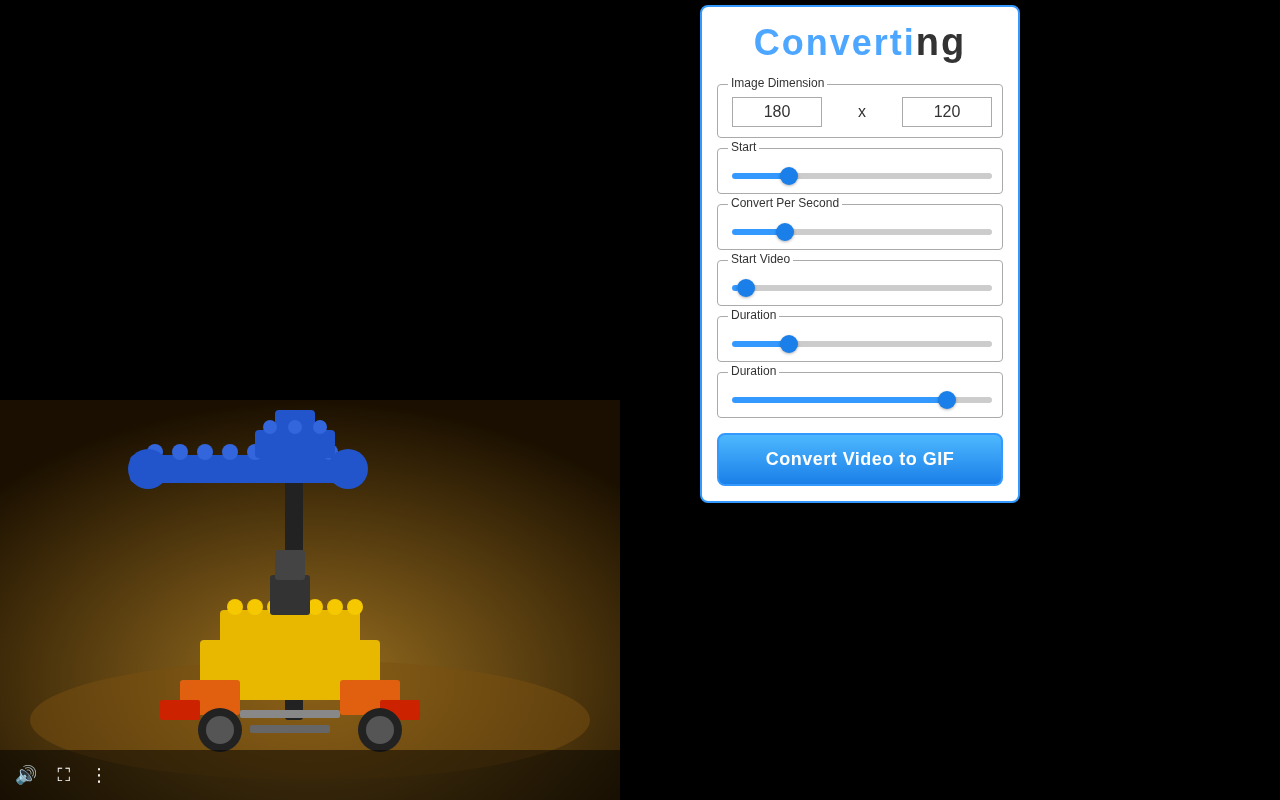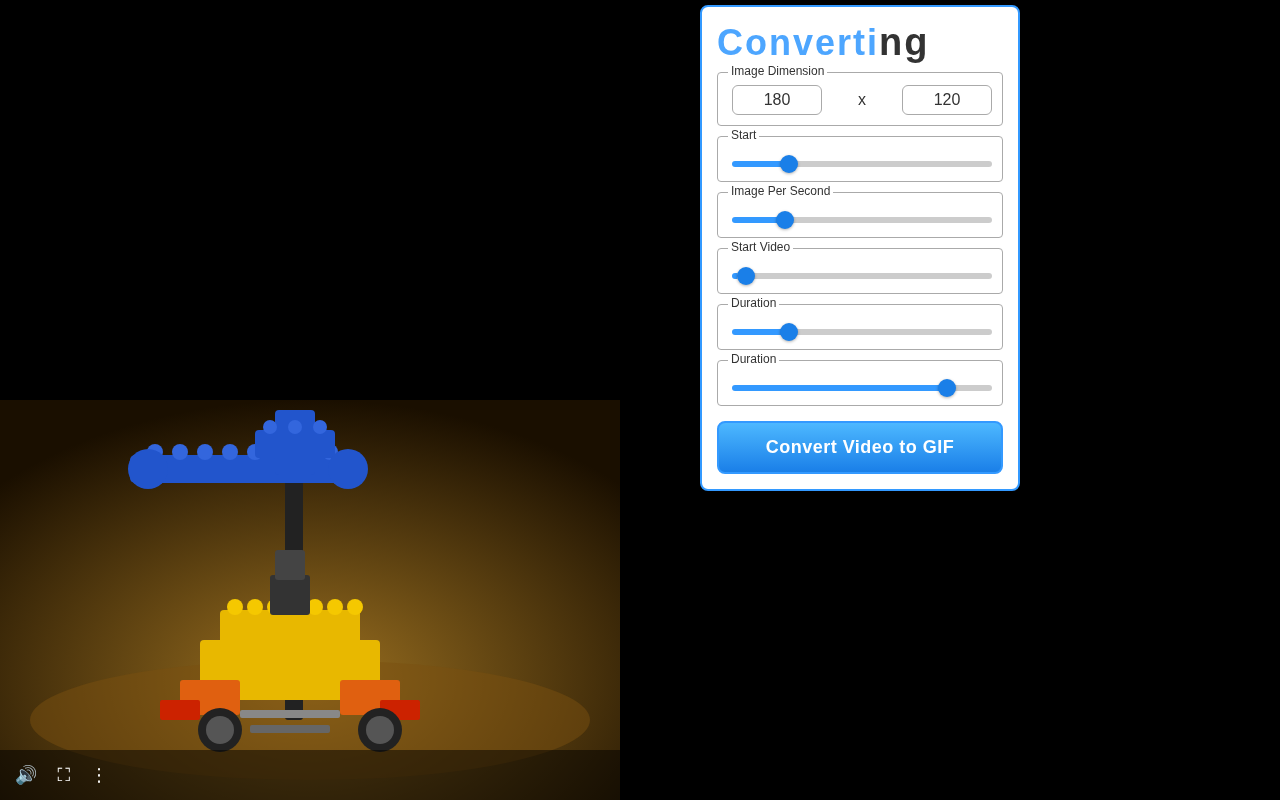--- a/index.html
+++ b/index.html
@@ -73,26 +73,26 @@
       left: 700px;
       top: 5px;
       width: 320px;
       background: #fff;
       border: 2.5px solid #3399ff;
       border-radius: 8px;
       padding: 15px;
     }
 
     .converting-title {
-      text-align: left;
+      text-align: center;
       font-size: 36px;
       font-weight: bold;
       color: #4da6ff;
       letter-spacing: 2px;
-      margin-bottom: 8px;
+      margin-bottom: 20px;
       font-family: 'Arial Rounded MT Bold', Arial, sans-serif;
       line-height: 1.1;
     }
 
     .field-group {
       border: 1.5px solid #aaa;
       border-radius: 4px;
       padding: 8px 10px 10px 14px;
       margin-bottom: 10px;
       position: relative;
@@ -112,21 +112,21 @@
       display: flex;
       align-items: center;
       gap: 8px;
       margin-top: 4px;
     }
 
     .dim-input {
       width: 90px;
       height: 30px;
       border: 1.5px solid #aaa;
-      border-radius: 6px;
+      border-radius: 0;
       font-size: 16px;
       text-align: center;
       color: #333;
     }
 
     .dim-x {
       font-size: 16px;
       color: #333;
       flex: 1;
       text-align: center;
@@ -309,21 +309,21 @@
   
   <div class="field-group">
     <span class="field-label">Start</span>
     <div class="slider-container">
       <input type="range" class="speed-slider" min="0" max="100" value="20" style="background: linear-gradient(to right, rgb(51, 153, 255) 20%, rgb(204, 204, 204) 20%);">
     </div>
   </div>
 
   
   <div class="field-group">
-    <span class="field-label">Image Per Second</span>
+    <span class="field-label">Convert Per Second</span>
     <div class="slider-container">
       <input type="range" class="fps-slider" min="0" max="100" value="18" style="background: linear-gradient(to right, rgb(51, 153, 255) 18%, rgb(204, 204, 204) 18%);">
     </div>
   </div>
 
   
   <div class="field-group">
     <span class="field-label">Start Video</span>
     <div class="slider-container">
       <input type="range" class="start-slider" min="0" max="100" value="2" style="background: linear-gradient(to right, rgb(51, 153, 255) 2%, rgb(204, 204, 204) 2%);">

